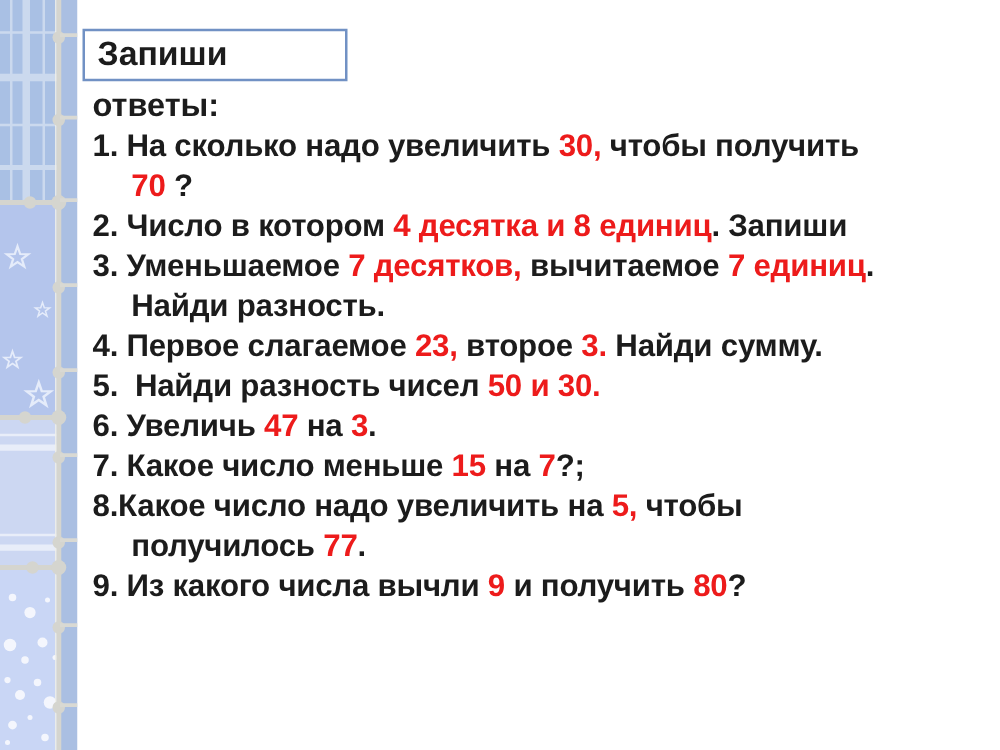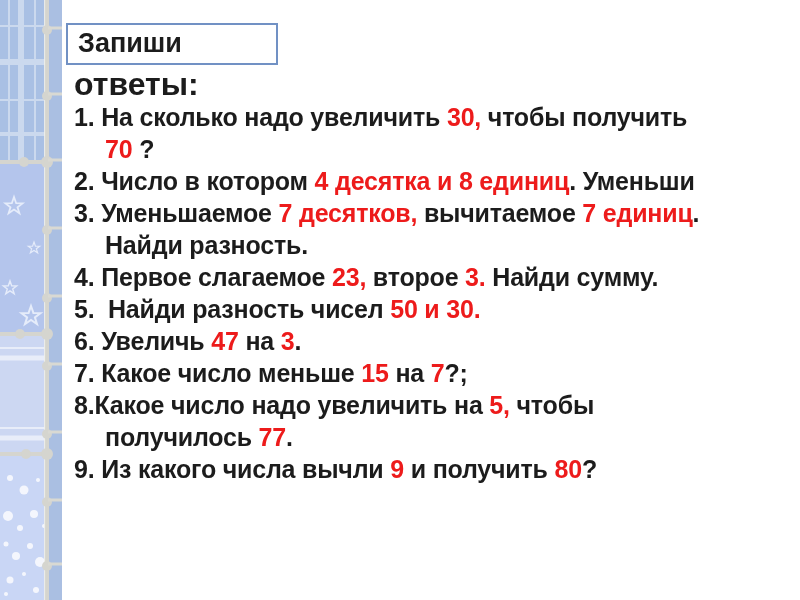--- a/index.html
+++ b/index.html
@@ -35,21 +35,21 @@
     display:inline-block;
     border:2px solid var(--box-border);
     background:#ffffff;
     min-width:188px;
     padding:2px 10px 4px 10px;
     font-size:27px;
     line-height:32px;
     margin-bottom:3px;
   }
   .subtitle{
-    font-size:32px;
+    font-size:26px;
     line-height:33px;
     padding-left:8px;
   }
   .questions{
     padding-left:8px;
   }
   .qline{
     font-size:25px;
     line-height:32px;
     white-space:pre-wrap;
@@ -161,21 +161,21 @@
   </svg>
 
   <div class="content">
     <div class="title-box">
       <span>Запиши</span>
     </div>
     <div class="subtitle">ответы:</div>
     <div class="questions">
         <div class="qline"><span>1. На сколько надо увеличить </span><span class="red">30,</span><span> чтобы получить</span></div>
         <div class="qline indent"><span class="red">70 </span><span>?</span></div>
-        <div class="qline"><span>2. Число в котором </span><span class="red">4 десятка и 8 единиц</span><span>. Уменьши</span></div>
+        <div class="qline"><span>2. Число в котором </span><span class="red">4 десятка и 8 единиц</span><span>. Запиши</span></div>
         <div class="qline"><span>3. Уменьшаемое </span><span class="red">7 десятков,</span><span> вычитаемое </span><span class="red">7 единиц</span><span>.</span></div>
         <div class="qline indent"><span>Найди разность.</span></div>
         <div class="qline"><span>4. Первое слагаемое </span><span class="red">23,</span><span> второе </span><span class="red">3.</span><span> Найди сумму.</span></div>
         <div class="qline"><span>5.  Найди разность чисел </span><span class="red">50 и 30.</span></div>
         <div class="qline"><span>6. Увеличь </span><span class="red">47</span><span> на </span><span class="red">3</span><span>.</span></div>
         <div class="qline"><span>7. Какое число меньше </span><span class="red">15</span><span> на </span><span class="red">7</span><span>?;</span></div>
         <div class="qline"><span>8.Какое число надо увеличить на </span><span class="red">5,</span><span> чтобы</span></div>
         <div class="qline indent"><span>получилось </span><span class="red">77</span><span>.</span></div>
         <div class="qline"><span>9. Из какого числа вычли </span><span class="red">9</span><span> и получить </span><span class="red">80</span><span>?</span></div>
       </div>

